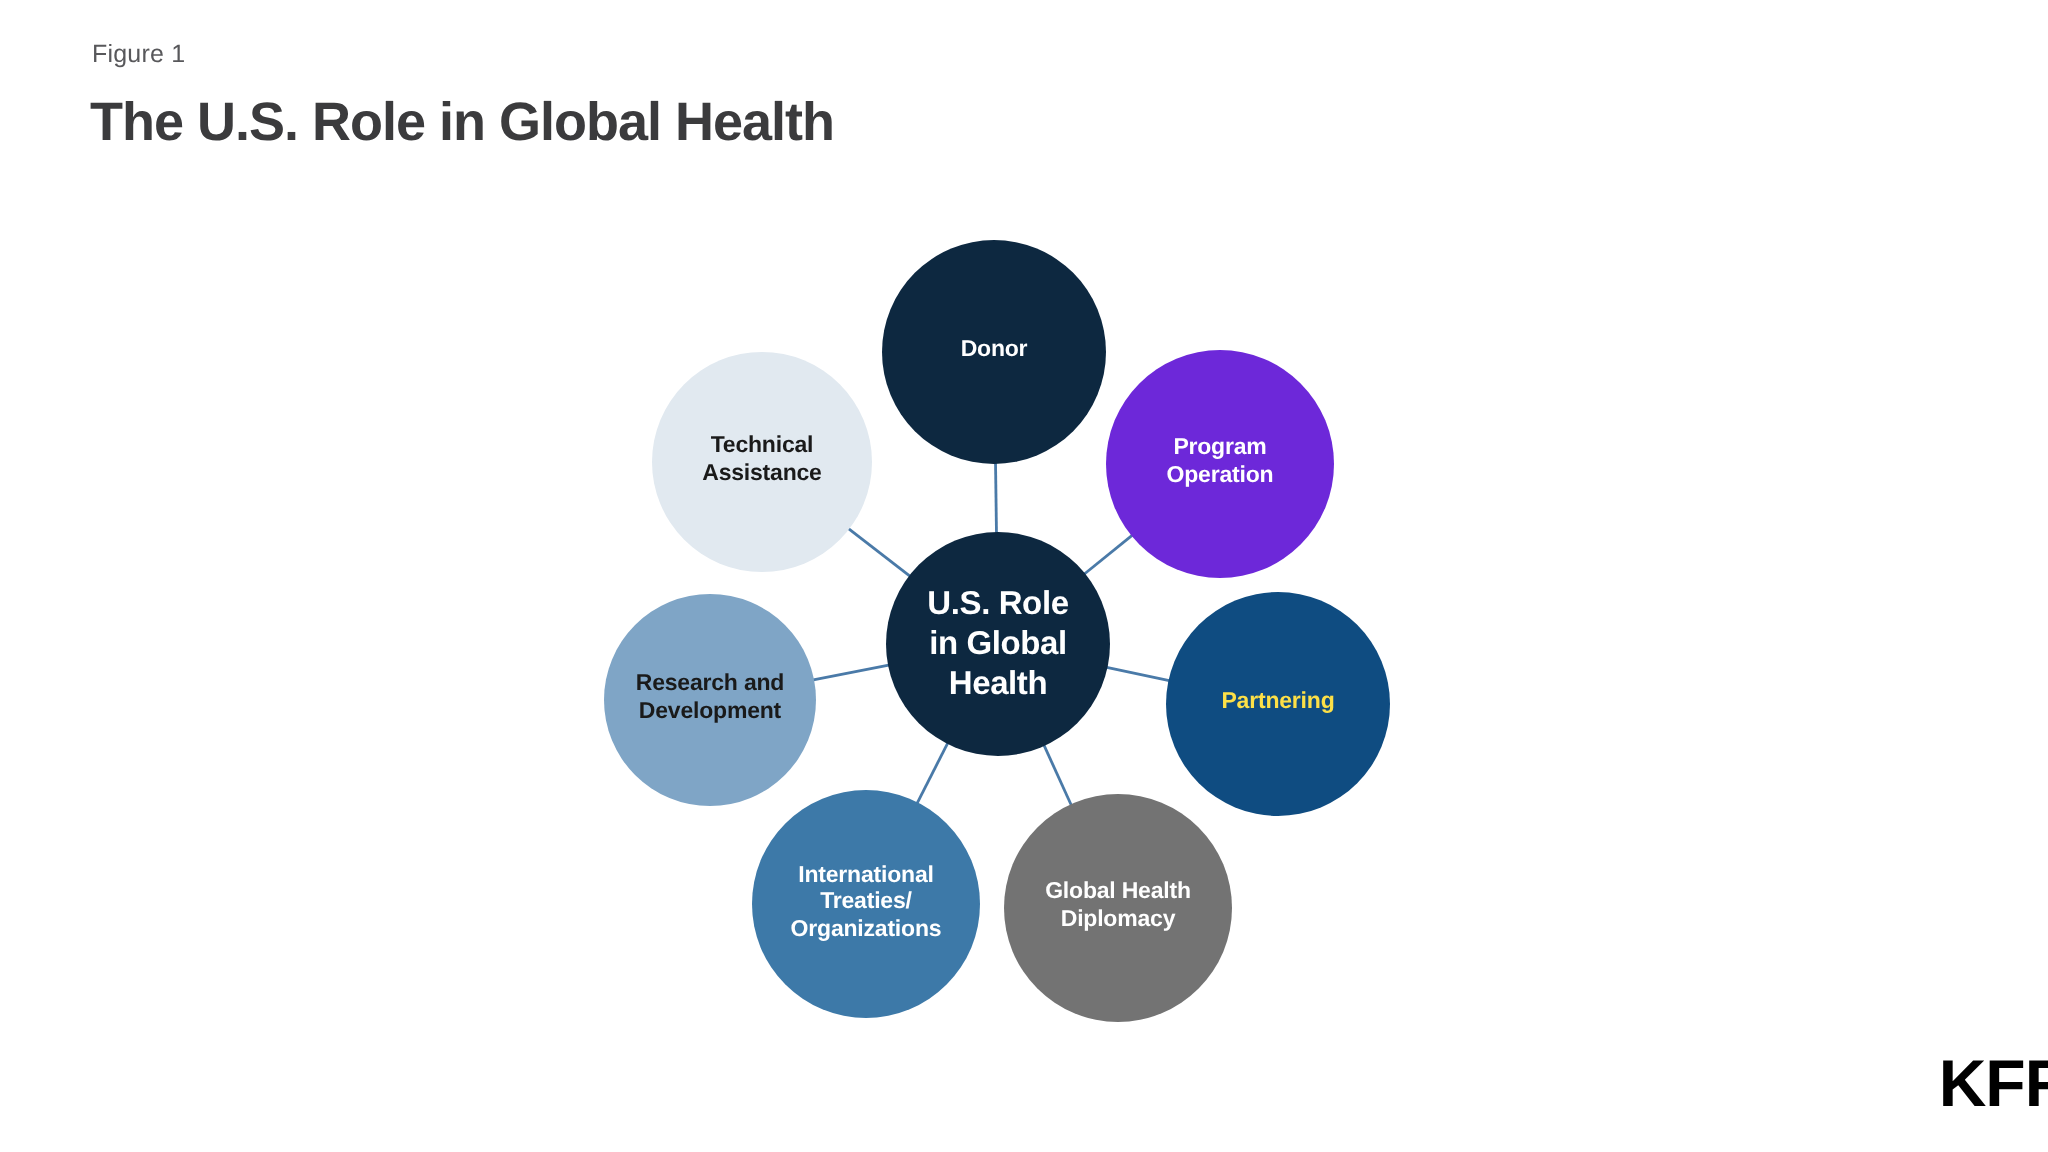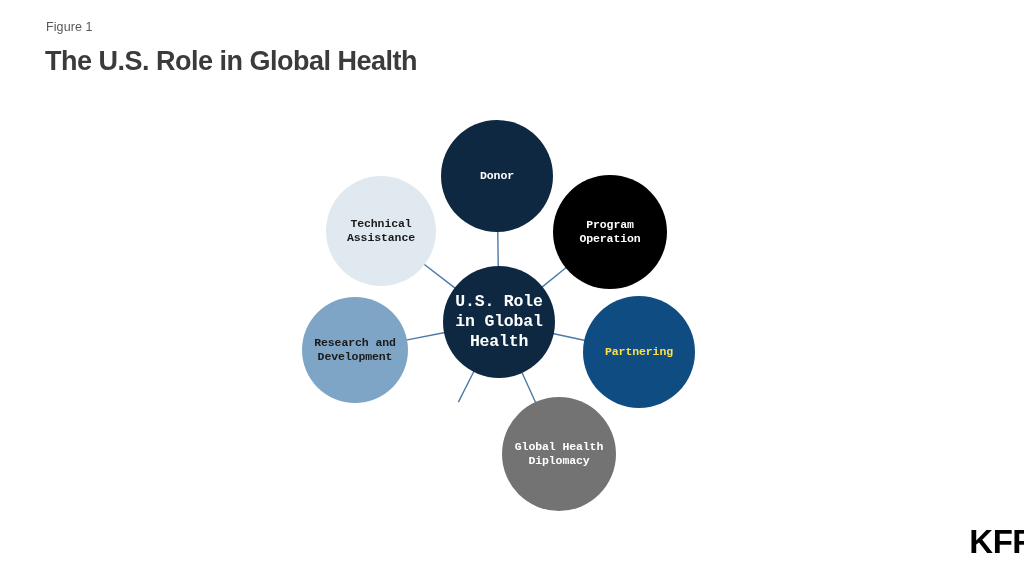--- a/index.html
+++ b/index.html
@@ -66,21 +66,20 @@
     align-items: center;
     justify-content: center;
     text-align: center;
   }
   .node-label {
     font-weight: 700;
     line-height: 1.18;
     letter-spacing: -0.1px;
     padding: 0 4px;
     white-space: pre-line;
-    font-family: Liberation Mono, monospace;
   }
   #node-hub .node-label {
     font-size: 16.5px;
     letter-spacing: -0.2px;
     line-height: 1.22;
   }
   .satellite .node-label {
     font-size: 11.5px;
   }
 
@@ -112,30 +111,35 @@
         <line x1="552.7791327742575" y1="333.52409988019804" x2="585.2208672257425" y2="340.47590011980196" stroke="#4a7aa8" stroke-width="1.4"></line>
         <line x1="521.7591619365651" y1="372.07015626044324" x2="535.8270351191337" y2="403.01947726209414" stroke="#4a7aa8" stroke-width="1.4"></line>
         <line x1="474.1019202122523" y1="371.04167230919995" x2="458.3507721475249" y2="402.0666609215419" stroke="#4a7aa8" stroke-width="1.4"></line>
         <line x1="445.011153568228" y1="332.4978312506223" x2="406.04400026276625" y2="340.0747777266843" stroke="#4a7aa8" stroke-width="1.4"></line>
         <line x1="455.4468763715185" y1="288.4124216085439" x2="423.7612486534182" y2="263.97689514797503" stroke="#4a7aa8" stroke-width="1.4"></line>
       </svg>
 
   <div class="node satellite" id="node-donor" style="left: 441px; top: 120px; width: 112px; height: 112px; background: rgb(13, 40, 64); color: rgb(255, 255, 255);">
         <span class="node-label">Donor</span>
       </div>
-      <div class="node satellite" id="node-program-operation" style="left: 553px; top: 175px; width: 114px; height: 114px; background: #000000; color: rgb(255, 255, 255);">
+      <div class="node satellite" id="node-program-operation" style="left: 553px; top: 175px; width: 114px; height: 114px; background: #6d28d9; color: rgb(255, 255, 255);">
         <span class="node-label">Program
 Operation</span>
       </div>
       <div class="node satellite" id="node-partnering" style="left: 583px; top: 296px; width: 112px; height: 112px; background: rgb(15, 76, 129); color: #fde047;">
         <span class="node-label">Partnering</span>
       </div>
       <div class="node satellite" id="node-global-health-diplomacy" style="left: 502px; top: 397px; width: 114px; height: 114px; background: #737373; color: rgb(255, 255, 255);">
         <span class="node-label">Global Health
 Diplomacy</span>
+      </div>
+      <div class="node satellite" id="node-international-treaties-organizations" style="left: 376px; top: 395px; width: 114px; height: 114px; background: rgb(61, 121, 168); color: rgb(255, 255, 255);">
+        <span class="node-label">International
+Treaties/
+Organizations</span>
       </div>
       <div class="node satellite" id="node-technical-assistance" style="left: 326px; top: 176px; width: 110px; height: 110px; background: rgb(225, 233, 240); color: rgb(26, 26, 26);">
         <span class="node-label">Technical
 Assistance</span>
       </div>
       <div class="node satellite" id="node-research-and-development" style="left: 302px; top: 297px; width: 106px; height: 106px; background: rgb(127, 165, 198); color: rgb(26, 26, 26);">
         <span class="node-label">Research and
 Development</span>
       </div>
       <div class="node hub" id="node-hub" style="left: 443px; top: 266px; width: 112px; height: 112px; background: rgb(13, 40, 64); color: rgb(255, 255, 255);">

